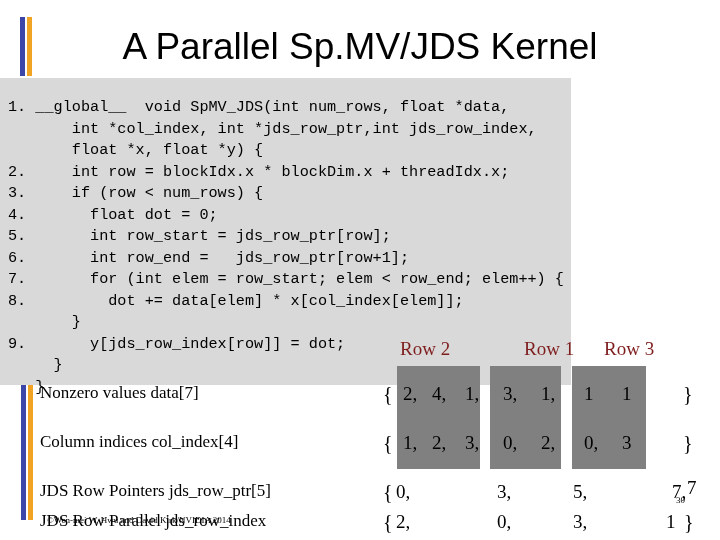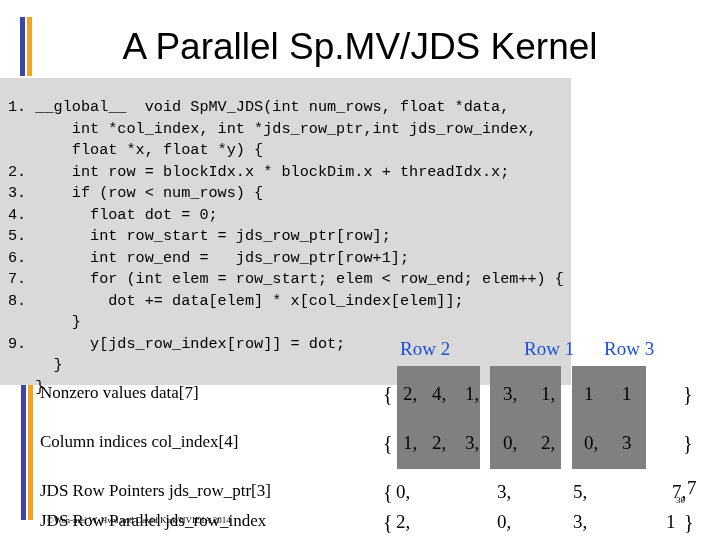--- a/index.html
+++ b/index.html
@@ -37,21 +37,21 @@
   }
 
   
   .group-box{position:absolute;background:#808080;}
   #group-box-0{left:397px;top:366px;width:83px;height:103px;}
   #group-box-1{left:490px;top:366px;width:71px;height:103px;}
   #group-box-2{left:572px;top:366px;width:74px;height:103px;}
 
   
   .group-header{
-    position:absolute;top:338px;font-size:19px;color:#1d4ed8;white-space:nowrap;
+    position:absolute;top:338px;font-size:19px;color:#7f1d1d;white-space:nowrap;
   }
   #group-header-0{left:400px;}
   #group-header-1{left:524px;}
   #group-header-2{left:604px;}
 
   
   .row-label{
     position:absolute;font-size:17px;color:#000;white-space:nowrap;
     text-align:left;
   }
@@ -130,21 +130,21 @@
 <div class="brace" style="left:383px;top:432px;">{</div>
 <div class="cell" style="left:403px;top:432px;">1,</div>
 <div class="cell" style="left:432px;top:432px;">2,</div>
 <div class="cell" style="left:465px;top:432px;">3,</div>
 <div class="cell" style="left:503px;top:432px;">0,</div>
 <div class="cell" style="left:541px;top:432px;">2,</div>
 <div class="cell" style="left:584px;top:432px;">0,</div>
 <div class="cell" style="left:622px;top:432px;">3</div>
 <div class="brace" style="left:683px;top:432px;">}</div>
 
-<div class="row-label" id="label-r2">JDS Row Pointers  jds_row_ptr[3]</div>
+<div class="row-label" id="label-r2">JDS Row Pointers  jds_row_ptr[5]</div>
 <div class="brace" style="left:383px;top:481px;">{</div>
 <div class="cell" style="left:396px;top:481px;">0,</div>
 <div class="cell" style="left:497px;top:481px;">3,</div>
 <div class="cell" style="left:573px;top:481px;">5,</div>
 <div class="cell" style="left:672px;top:481px;">7,</div>
 <div class="cell" style="left:687px;top:477px;">7</div>
 
 <div class="row-label" id="label-r3">JDS Row Parallel  jds_row_index</div>
 <div class="brace" style="left:383px;top:511px;">{</div>
 <div class="cell" style="left:396px;top:511px;">2,</div>

